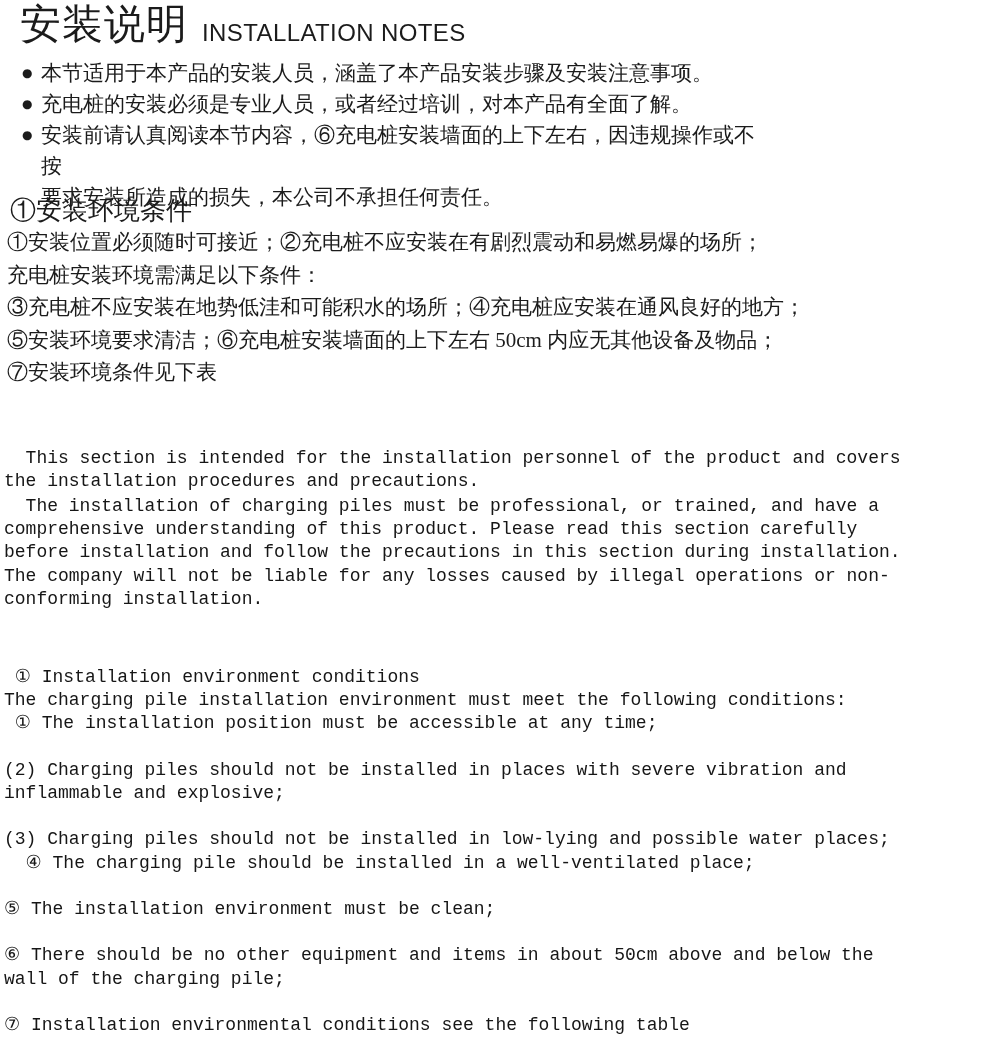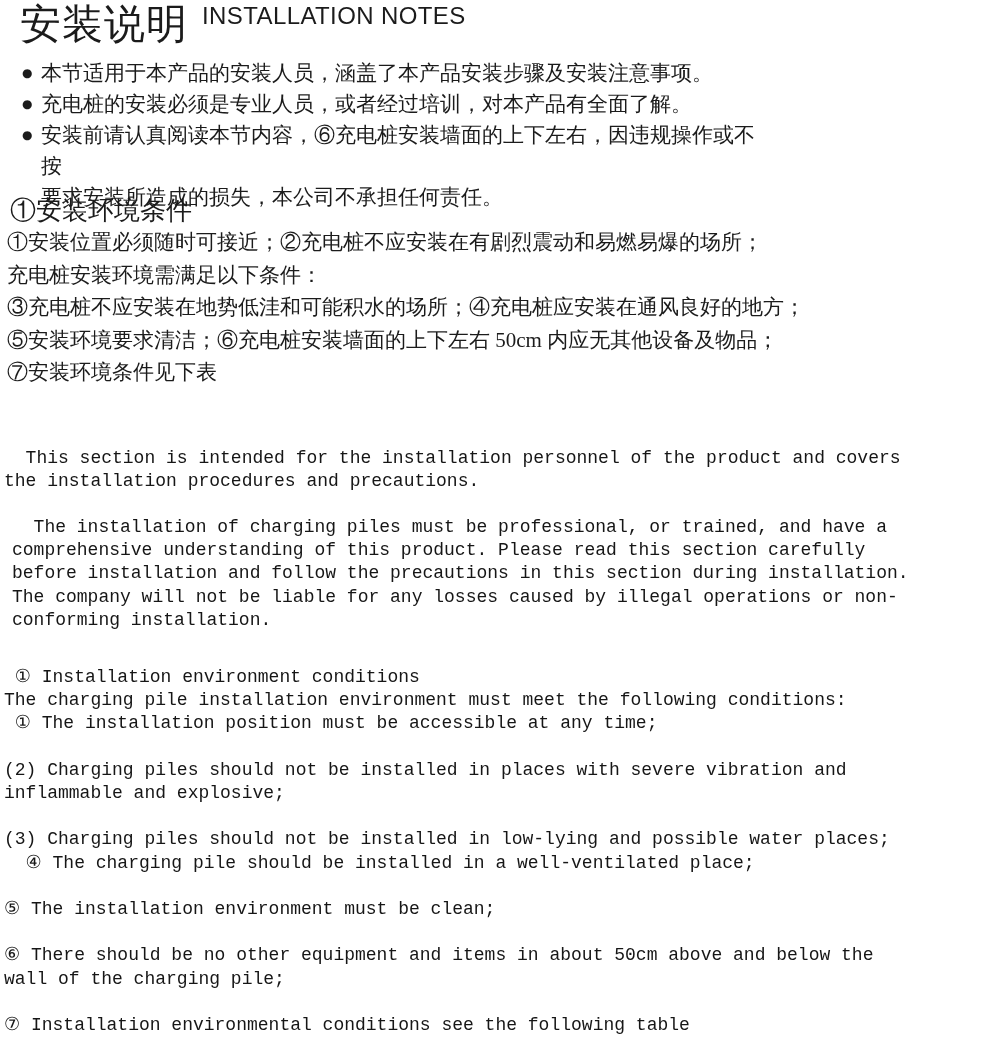--- a/index.html
+++ b/index.html
@@ -3,39 +3,39 @@
 <meta charset="utf-8">
 <style>
   html,body{margin:0;padding:0;}
   body{
     width:1000px;height:1042px;background:#ffffff;color:#1b1b1b;
     position:relative;overflow:hidden;
     font-family:"Liberation Serif","DejaVu Serif",serif;
   }
   .abs{position:absolute;}
   
-  #title-row{left:20px;top:2px;display:flex;align-items:flex-start;gap:14px;}
+  #title-row{left:20px;top:2px;display:flex;align-items:flex-end;gap:14px;}
   .title-zh{font-size:41px;line-height:1.1;font-weight:400;letter-spacing:1px;}
   .title-en{font-family:"Liberation Sans","DejaVu Sans",sans-serif;font-size:24px;font-weight:400;letter-spacing:0.4px;}
   
   #bullet-list{left:22px;top:58px;width:740px;}
   .bullet{display:flex;}
   .bullet-marker{flex:none;width:19px;font-size:12px;line-height:31px;font-family:"DejaVu Sans",sans-serif;}
   .bullet-text{font-size:21px;line-height:31px;white-space:pre-wrap;}
   
   #zh-heading{left:10px;top:196px;font-size:26px;line-height:30px;}
   #zh-lines{left:7px;top:226px;}
   .zh-line{font-size:21px;line-height:32.5px;white-space:pre;}
   
   .mono{
     font-family:"Liberation Mono","DejaVu Sans Mono",monospace;
     font-size:18px;line-height:23.2px;white-space:pre;color:#161616;
   }
   #en-para-1{left:4px;top:447px;}
-  #en-para-2{left:4px;top:516px;margin-left:8px;}
+  #en-para-2{left:4px;top:495px;}
   #en-list{left:4px;top:666px;}
   .en-item{margin-bottom:23.2px;}
 </style>
 </head>
 <body>
 
 <div class="abs" id="title-row">
   <span class="title-zh">安装说明</span>
   <span class="title-en">INSTALLATION NOTES</span>
 </div>

